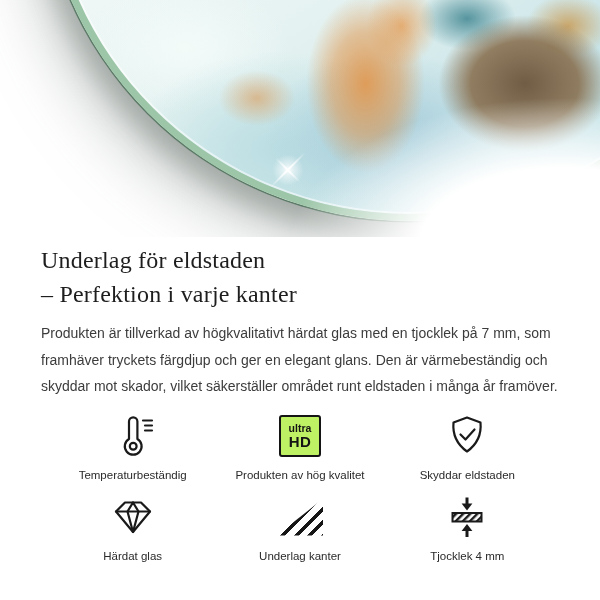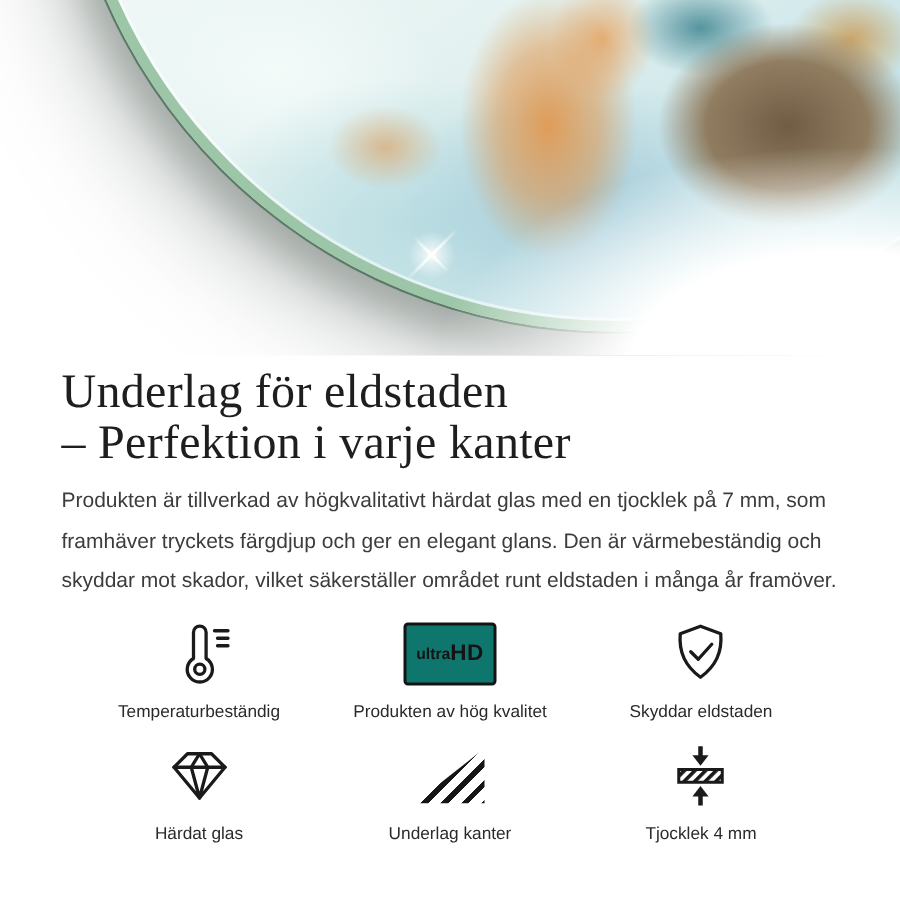--- a/index.html
+++ b/index.html
@@ -39,34 +39,34 @@
     transform:translate(-50%,-50%) rotate(45deg);
   }
   .lens-flare::after { transform:translate(-50%,-50%) rotate(-45deg); height:34px; }
 
   .white-fade { position:absolute; right:0; bottom:-8px; width:310px; height:160px; z-index:4;
     background:radial-gradient(110% 115% at 88% 100%, #ffffff 42%, rgba(255,255,255,0) 80%); }
 
   
   .content { padding:0 41px; }
   .page-title { font-family:"Liberation Serif","DejaVu Serif",serif; font-weight:400;
-    font-size:32px; line-height:34px; color:#1e1e1e; padding-top:6px; letter-spacing:0.2px; }
+    font-size:24px; line-height:34px; color:#1e1e1e; padding-top:6px; letter-spacing:0.2px; }
   .intro { margin-top:9px; width:548px; font-size:14px; line-height:26.5px; color:#3c3c3c; }
 
   
   .features { margin-top:13px; padding:0 8px; display:grid;
     grid-template-columns:repeat(3,1fr); row-gap:13px; }
   .feature { display:flex; flex-direction:column; align-items:center; }
   .icon-box { height:47px; display:flex; align-items:center; justify-content:center; margin-bottom:9px; }
   .feature-label { font-size:11.5px; color:#2a2a2a; text-align:right; }
 
   .ico { stroke:#1a1a1a; fill:none; stroke-width:2.2; stroke-linecap:round; stroke-linejoin:round; }
 
-  .uhd-box { width:62px; height:42px; border:2.5px solid #141414; border-radius:3px;
-    display:flex; align-items:center; justify-content:center; background:#0f766e; }
+  .uhd-box { width:42px; height:42px; border:2.5px solid #141414; border-radius:3px;
+    display:flex; flex-direction:column; align-items:center; justify-content:center; background:#bef264; }
   .uhd-top { font-size:10.5px; font-weight:700; line-height:11px; color:#141414; }
   .uhd-bottom { font-size:15px; font-weight:700; line-height:16px; color:#141414; letter-spacing:0.3px; }
 
   .bevel-tri { width:47px; height:37px;
     background:repeating-linear-gradient(135deg, #161616 0 3.6px, rgba(0,0,0,0) 3.6px 9.6px);
     clip-path:polygon(0 100%, 100% 0, 100% 100%); }
 </style>
 </head>
 <body>
 

